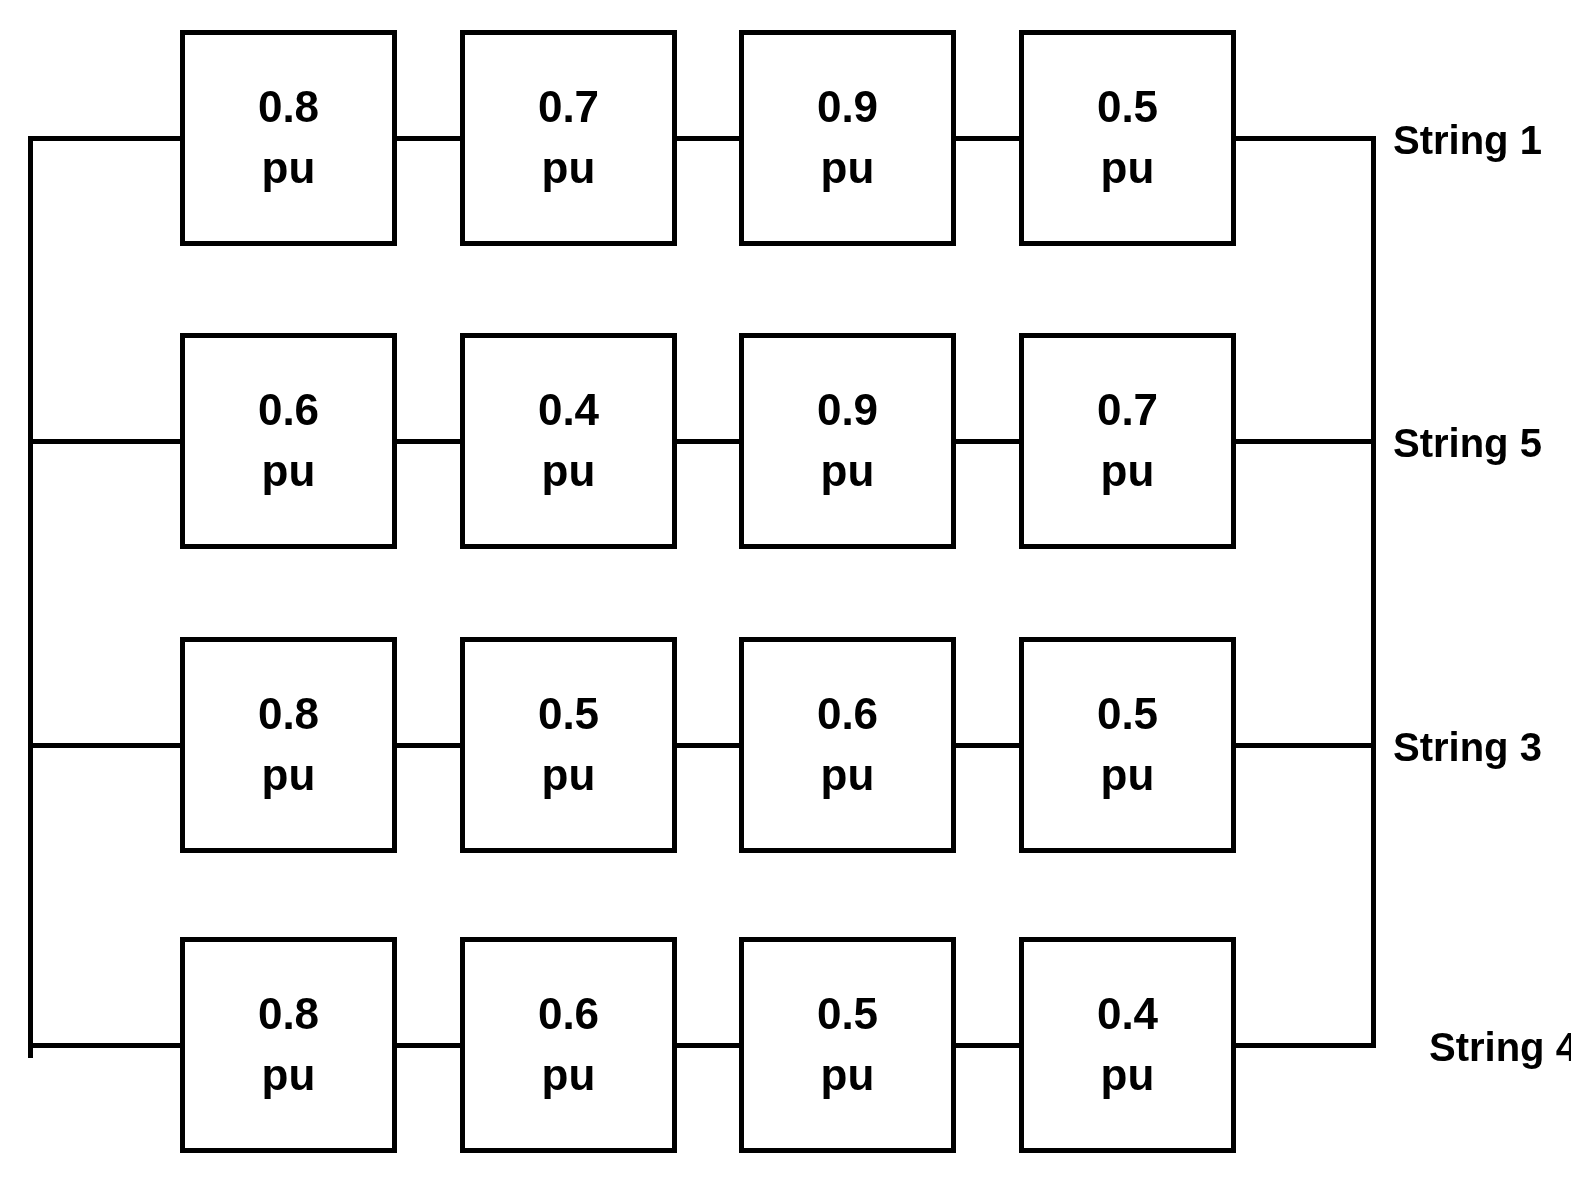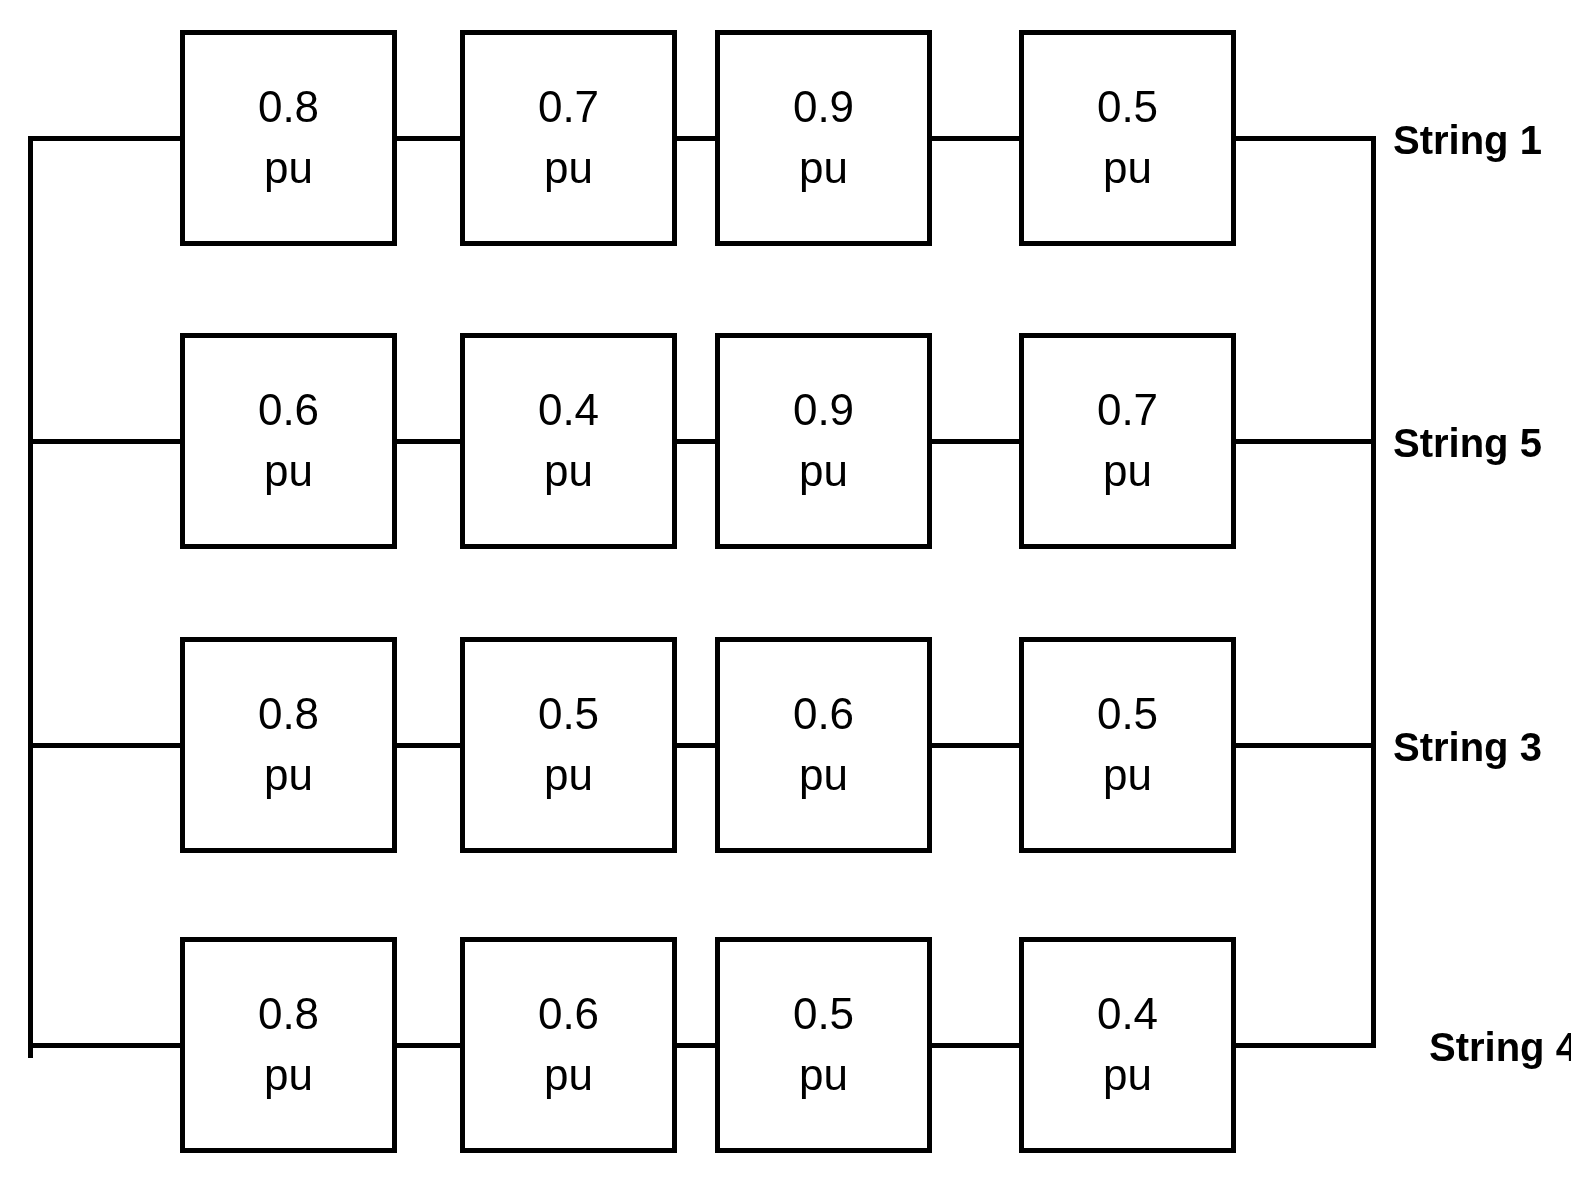--- a/index.html
+++ b/index.html
@@ -24,26 +24,26 @@
   
   .module{
     position:absolute;
     width:217px;height:216px;
     background:#ffffff;
     border:5px solid #000;
     box-sizing:border-box;
     z-index:2;
     display:flex;flex-direction:column;
     align-items:center;justify-content:center;
-    font-weight:normal;
+    font-weight:bold;
     font-size:44px;
     line-height:1.38;
     text-align:center;
   }
-  .c0{left:180px;} .c1{left:460px;} .c2{left:715px;} .c3{left:1019px;}
+  .c0{left:180px;} .c1{left:460px;} .c2{left:739px;} .c3{left:1019px;}
   .r0{top:30px;} .r1{top:333px;} .r2{top:637px;} .r3{top:937px;}
   
   .slabel{
     position:absolute;
     left:1393px;
     transform:translateY(-50%);
     font-weight:bold;
     font-size:40px;
     white-space:nowrap;
     z-index:2;

